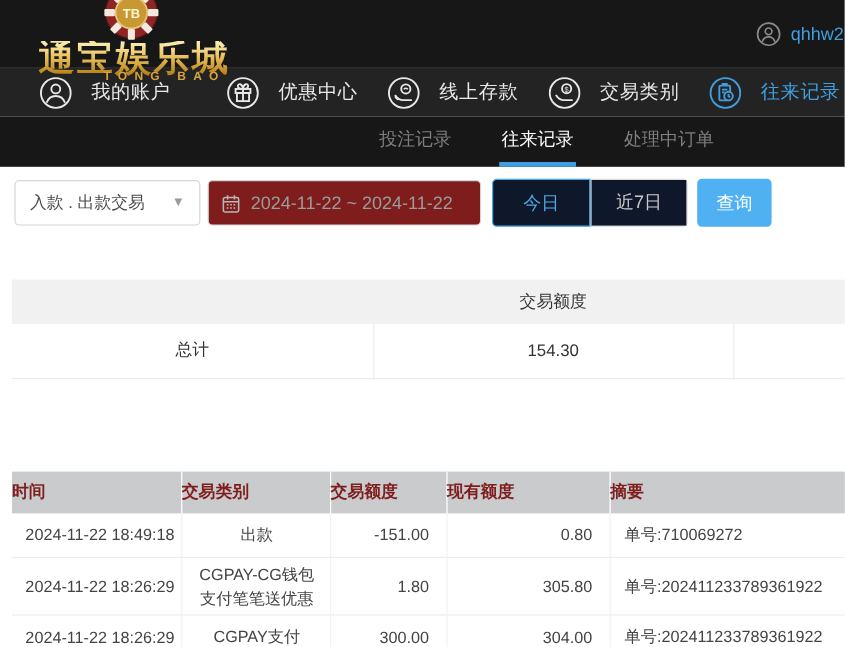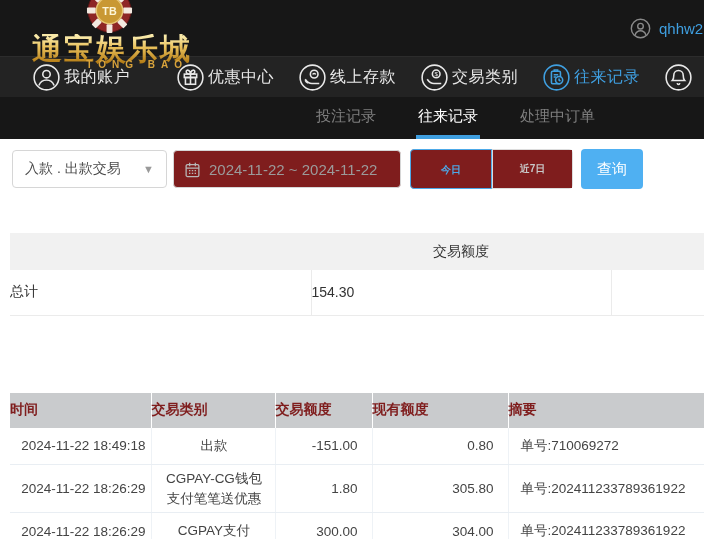--- a/index.html
+++ b/index.html
@@ -16,21 +16,21 @@
     -webkit-background-clip:text; background-clip:text; color:transparent; }
   .logo-en { font-size:10px; font-weight:bold; letter-spacing:6px; color:#d8a33c;
     align-self:flex-end; margin-top:-4px; margin-right:4px; }
   .userbox { position:absolute; left:630px; top:0; height:56px; display:flex; align-items:center; white-space:nowrap; }
   .user-icon { width:21px; height:21px; margin-right:8px; }
   .username { color:#3f9fe0; font-size:15px; }
 
   
   .navbar { height:41px; background:#232323; display:flex; align-items:center;
     padding-left:33px; gap:25px; border-top:1px solid #2c2c2c; }
-  .nav-item { display:flex; align-items:center; gap:4px; cursor:pointer; flex:none;justify-content:center; }
+  .nav-item { display:flex; align-items:center; gap:16px; cursor:pointer; flex:none;justify-content:center; }
   .nav-item:first-child { margin-right:22px; }
   .nav-icon { width:27px; height:27px; flex:none; }
   .nav-label { color:#e8e8e8; font-size:16px; letter-spacing:0.5px; white-space:nowrap; }
   .nav-item.active .nav-label { color:#3f9fe0; }
 
   
   .subnav { height:42px; background:#171717; display:flex; align-items:stretch;
     padding-left:314px; gap:38px; }
   .subtab { display:flex; align-items:center; font-size:15px; color:#7f7f7f;
     cursor:pointer; border-bottom:4px solid transparent; padding:0 2px; white-space:nowrap; }
@@ -40,34 +40,34 @@
   .filters { display:flex; align-items:center; margin:10px 0 0 12px; height:40px; }
   .select-box { width:155px; height:38px; border:1px solid #d6d6d6; border-radius:4px;
     display:flex; align-items:center; padding:0 12px; font-size:14px; color:#4a4a4a;
     background:#fff; cursor:pointer; }
   .select-box .caret { margin-left:auto; color:#999; font-size:11px; }
   .date-box { width:228px; height:38px; border:1px solid #d6d6d6; border-radius:4px;
     display:flex; align-items:center; padding:0 10px; margin-left:6px; background:#7f1d1d; cursor:pointer; }
   .cal-icon { width:17px; height:17px; margin-right:8px; flex:none; }
   .date-text { font-size:15px; color:#9b9b9b; white-space:nowrap; }
   .quick-group { display:flex; margin-left:9px; border:1px solid #dcdcdc; border-radius:4px; height:40px; }
-  .qbtn { width:80px; height:38px; line-height:38px; text-align:center; font-size:10px;
-    color:#c9c9c9; background:#7f1d1d; cursor:pointer; border-left:1px solid #dcdcdc;font-weight:bold; }
+  .qbtn { width:80px; height:38px; line-height:38px; text-align:center; font-size:15px;
+    color:#c9c9c9; background:#0f172a; cursor:pointer; border-left:1px solid #dcdcdc; }
   .qbtn:first-child { border-left:none; }
   .qbtn.active { width:82px; height:40px; line-height:40px; margin:-1px 0 -1px -1px;
     border:1px solid #4da9e8; border-radius:4px 0 0 4px; color:#4da9e8; position:relative; z-index:1; }
   .search-btn { margin-left:8px; height:40px; width:62px; background:#4fb0f2; color:#fff;
     font-size:15px; border:none; border-radius:4px; cursor:pointer; flex:none; }
 
   
   .summary-wrap { margin:44px 0 0 10px; width:900px; }
   table { border-collapse:collapse; table-layout:fixed; }
   .summary-table { width:900px; font-size:14px; }
   .summary-table thead td { background:#f1f1f1; height:37px; text-align:center; color:#333; }
-  .summary-table tbody td { height:45px; color:#333; background:#fff;
+  .summary-table tbody td { height:45px; text-align:center; color:#333; background:#fff;
     border:1px solid #ebebeb; border-top:none; }
   .summary-table tbody td:first-child { border-left:none; }
   .summary-table tbody td:last-child { border-right:none; }
 
   
   .tx-wrap { margin:77px 0 0 10px; width:790px; }
   .tx-table { width:790px; font-size:13.5px; }
   .tx-table thead th { background:#c9cbcd; color:#7f1d1d; font-weight:bold; font-size:14px;
     height:35px; border-right:1px solid #fff; text-align:left; }
   .tx-table thead th:last-child { border-right:none; }

